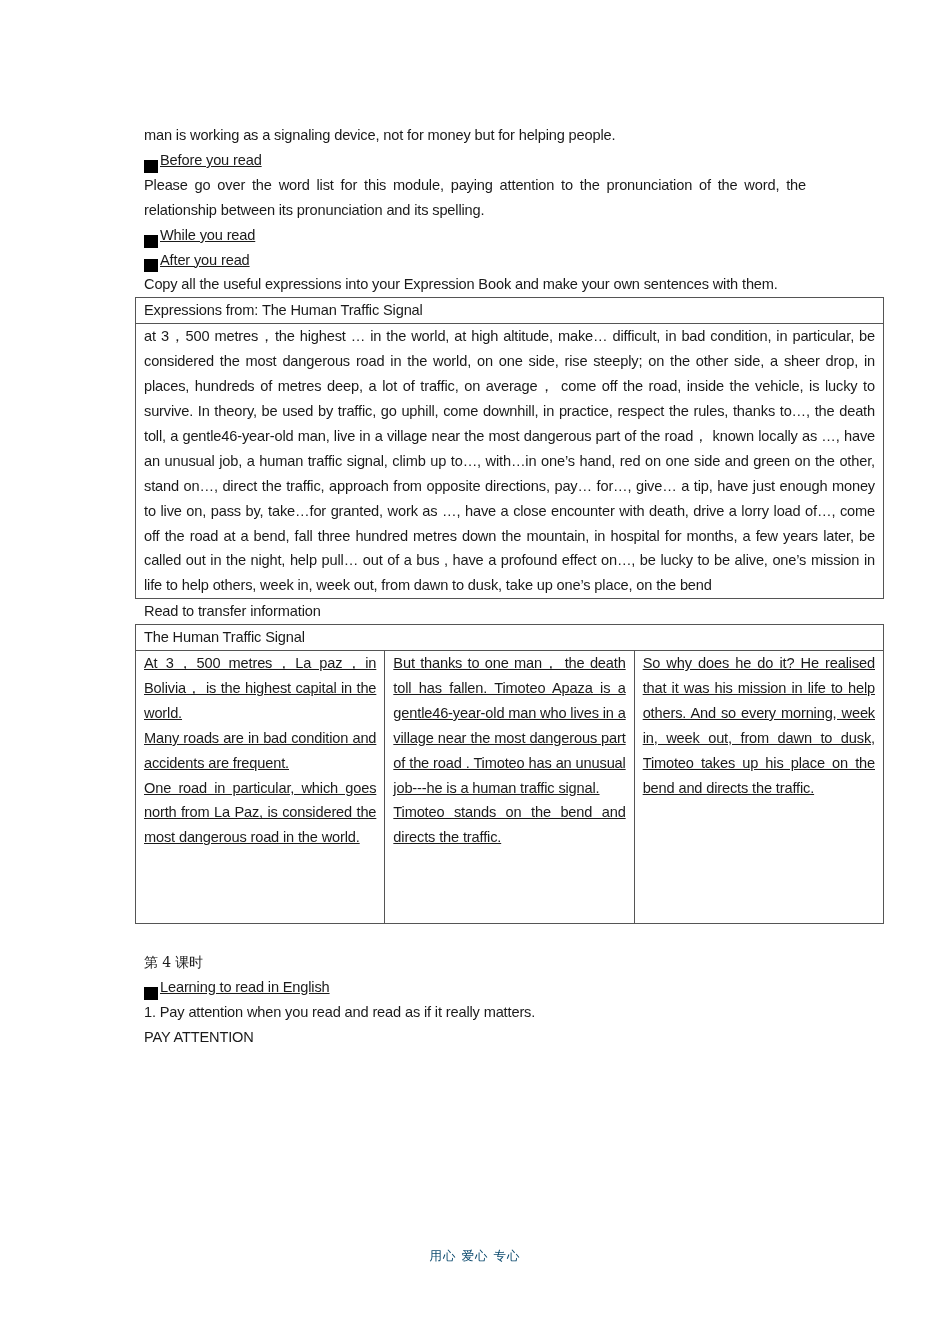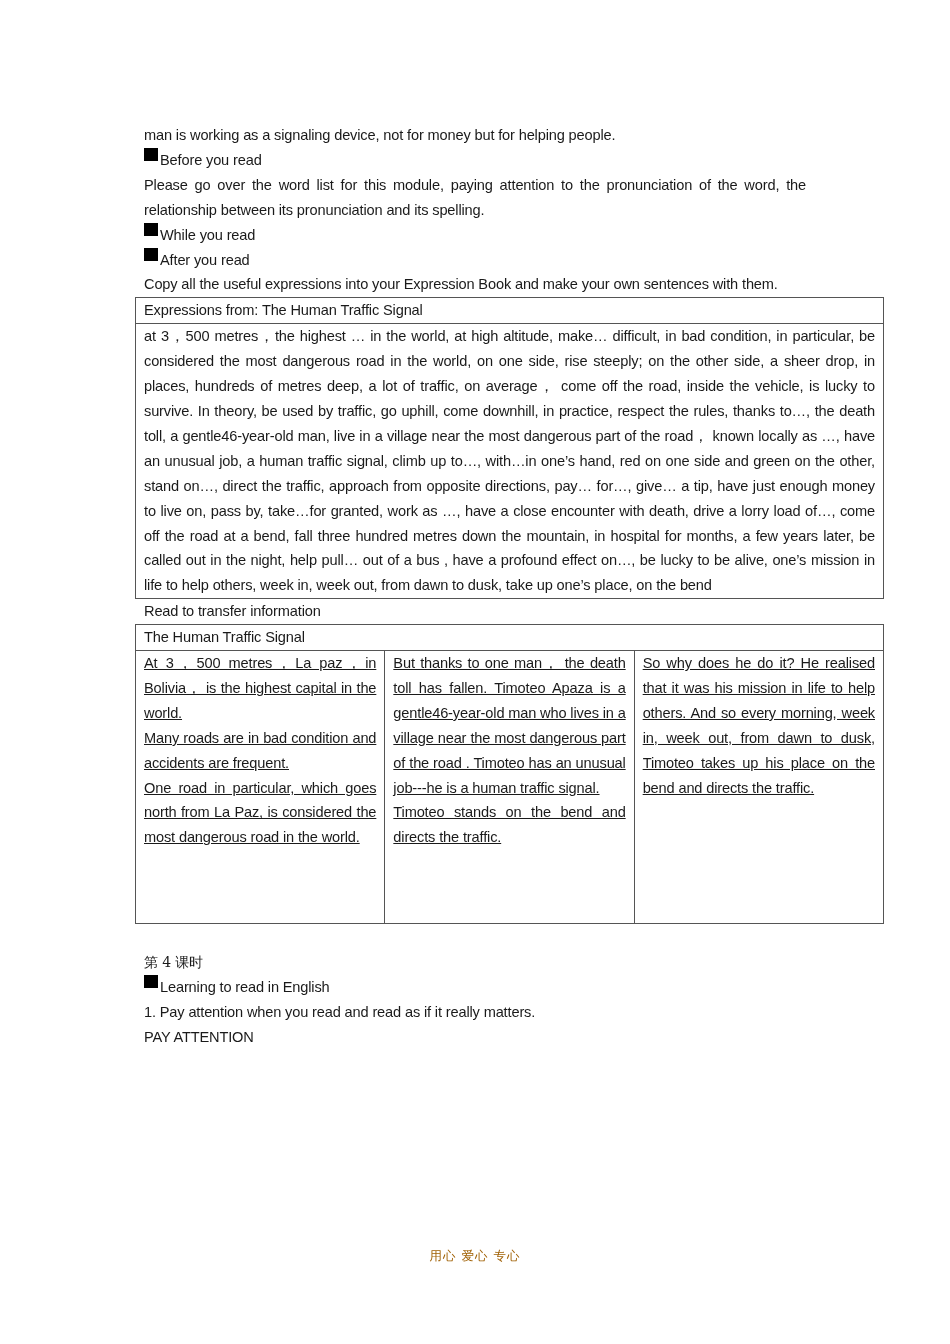--- a/index.html
+++ b/index.html
@@ -25,21 +25,22 @@
       font-size: 14.6px;
       line-height: 24.9px;
       padding-left: 9px;
       padding-right: 9px;
       text-align: justify;
       white-space: normal;
       letter-spacing: -0.15px;
     }
     .bullet-line {
       display: flex;
-      align-items: flex-start;
+      align-items: flex-end;
+      text-decoration: underline;
     }
     .square {
       display: inline-block;
       width: 14px;
       height: 13px;
       background: #000;
       margin-right: 2px;
       flex: 0 0 auto;
     }
     table.box {
@@ -75,21 +76,21 @@
       font-size: 14px;
     }
     .footer {
       position: absolute;
       top: 1248px;
       left: 0;
       width: 950px;
       text-align: center;
       font-family: "DejaVu Serif", "Liberation Serif", serif;
       font-size: 12.5px;
-      color: #a16207;
+      color: #0c4a6e;
       letter-spacing: 1px;
     }
   </style>
 </head>
 <body>
 
 <div class="page">
 
   <div class="line">man is working as a signaling device, not for money but for helping people.</div>
 

